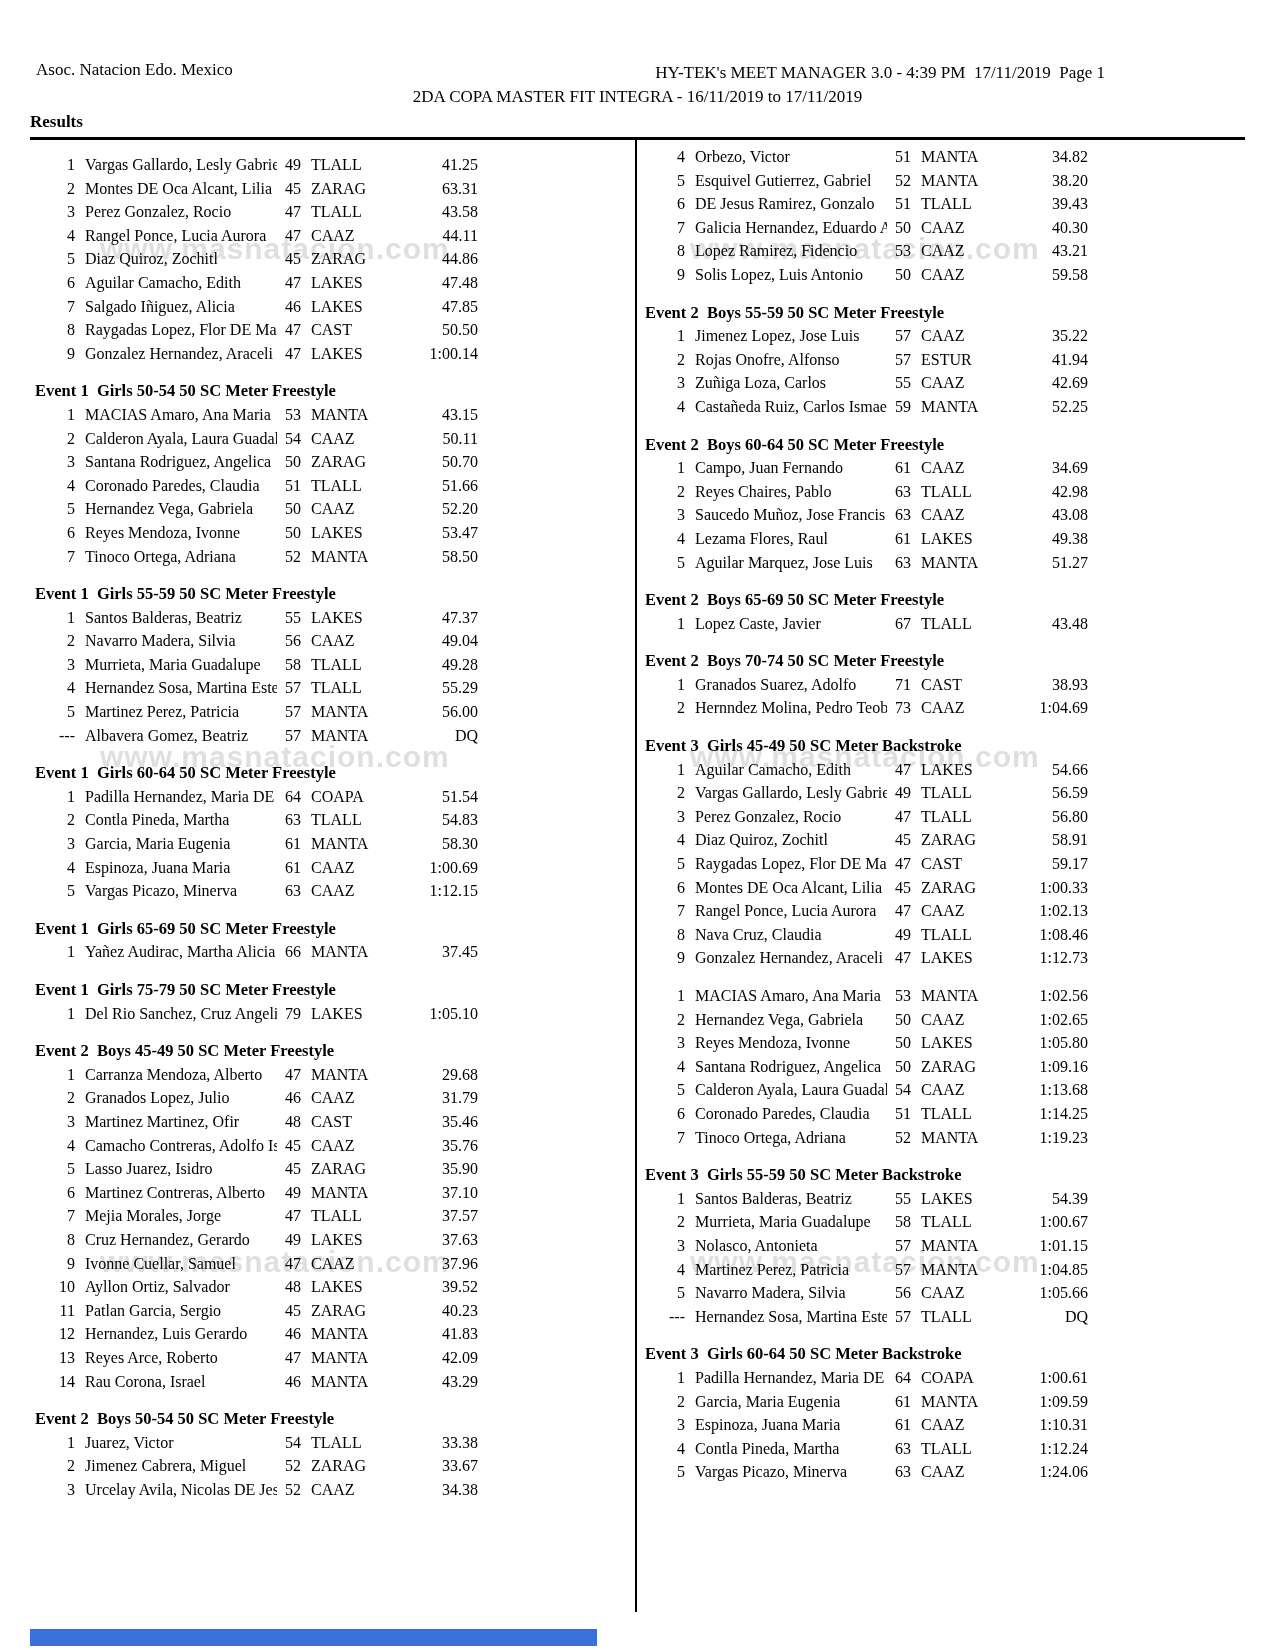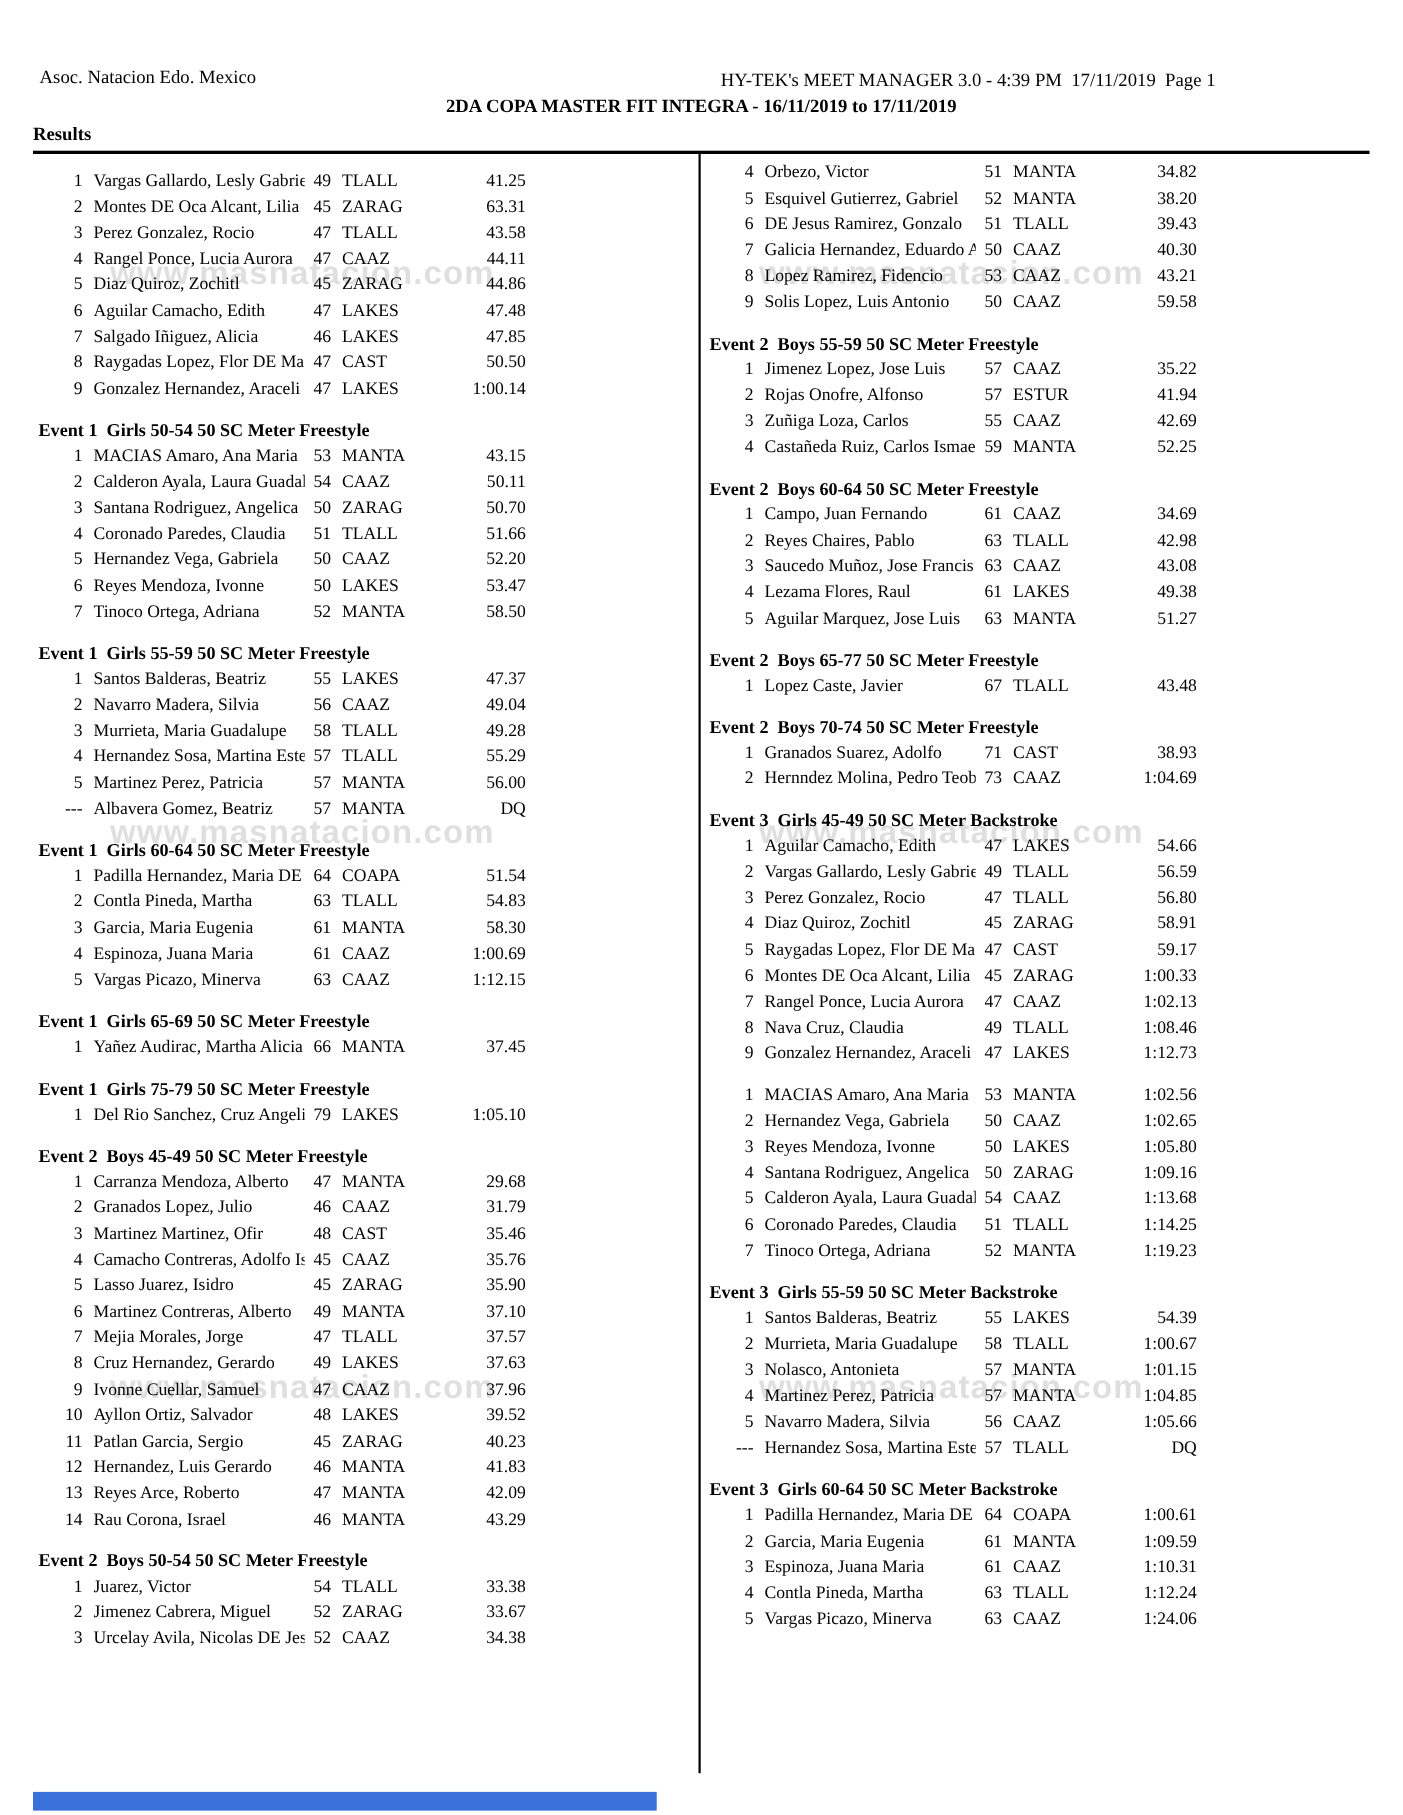--- a/index.html
+++ b/index.html
@@ -1,21 +1,21 @@
 <!DOCTYPE html>
 <html><head>
 <meta charset="utf-8">
 <style>
   html,body{margin:0;padding:0;background:#fff;}
   .page{position:relative;width:1275px;height:1650px;background:#ffffff;overflow:hidden;
         font-family:"Liberation Serif","DejaVu Serif",serif;color:#000;}
   .hdr-left{position:absolute;left:36px;top:60px;font-size:17px;}
   .hdr-right{position:absolute;right:170px;top:63px;font-size:17px;white-space:pre;}
   .hdr-title{position:absolute;left:30px;top:87px;width:1215px;text-align:center;
-             font-size:17px;font-weight:bold;white-space:pre;}
+             font-size:17px;font-weight:normal;white-space:pre;}
   .hdr-results{position:absolute;left:30px;top:112px;width:1215px;text-align:left;
                font-size:17px;font-weight:bold;}
   .rule{position:absolute;left:30px;top:137px;width:1215px;height:3px;background:#000;}
   .vdiv{position:absolute;left:635px;top:138px;width:2px;height:1474px;background:#000;}
   .col{position:absolute;width:567px;z-index:2;}
   .col-left{left:35px;top:153px;}
   .col-right{left:645px;top:145px;}
   .section{margin-bottom:14px;}
   .sec-title{font-weight:bold;font-size:16.5px;height:23.6px;line-height:23.6px;white-space:pre;}
   .row{display:flex;height:23.6px;line-height:23.6px;font-size:16px;align-items:center;}
@@ -505,21 +505,21 @@
         </div>
         <div class="row">
           <span class="place">5</span>
           <span class="name">Aguilar Marquez, Jose Luis</span>
           <span class="age">63</span>
           <span class="team">MANTA</span>
           <span class="time">51.27</span>
         </div>
       </div>
       <div class="section">
-        <div class="sec-title">Event 2  Boys 65-77 50 SC Meter Freestyle</div>
+        <div class="sec-title">Event 2  Boys 65-69 50 SC Meter Freestyle</div>
         <div class="row">
           <span class="place">1</span>
           <span class="name">Lopez Caste, Javier</span>
           <span class="age">67</span>
           <span class="team">TLALL</span>
           <span class="time">43.48</span>
         </div>
       </div>
       <div class="section">
         <div class="sec-title">Event 2  Boys 70-74 50 SC Meter Freestyle</div>

